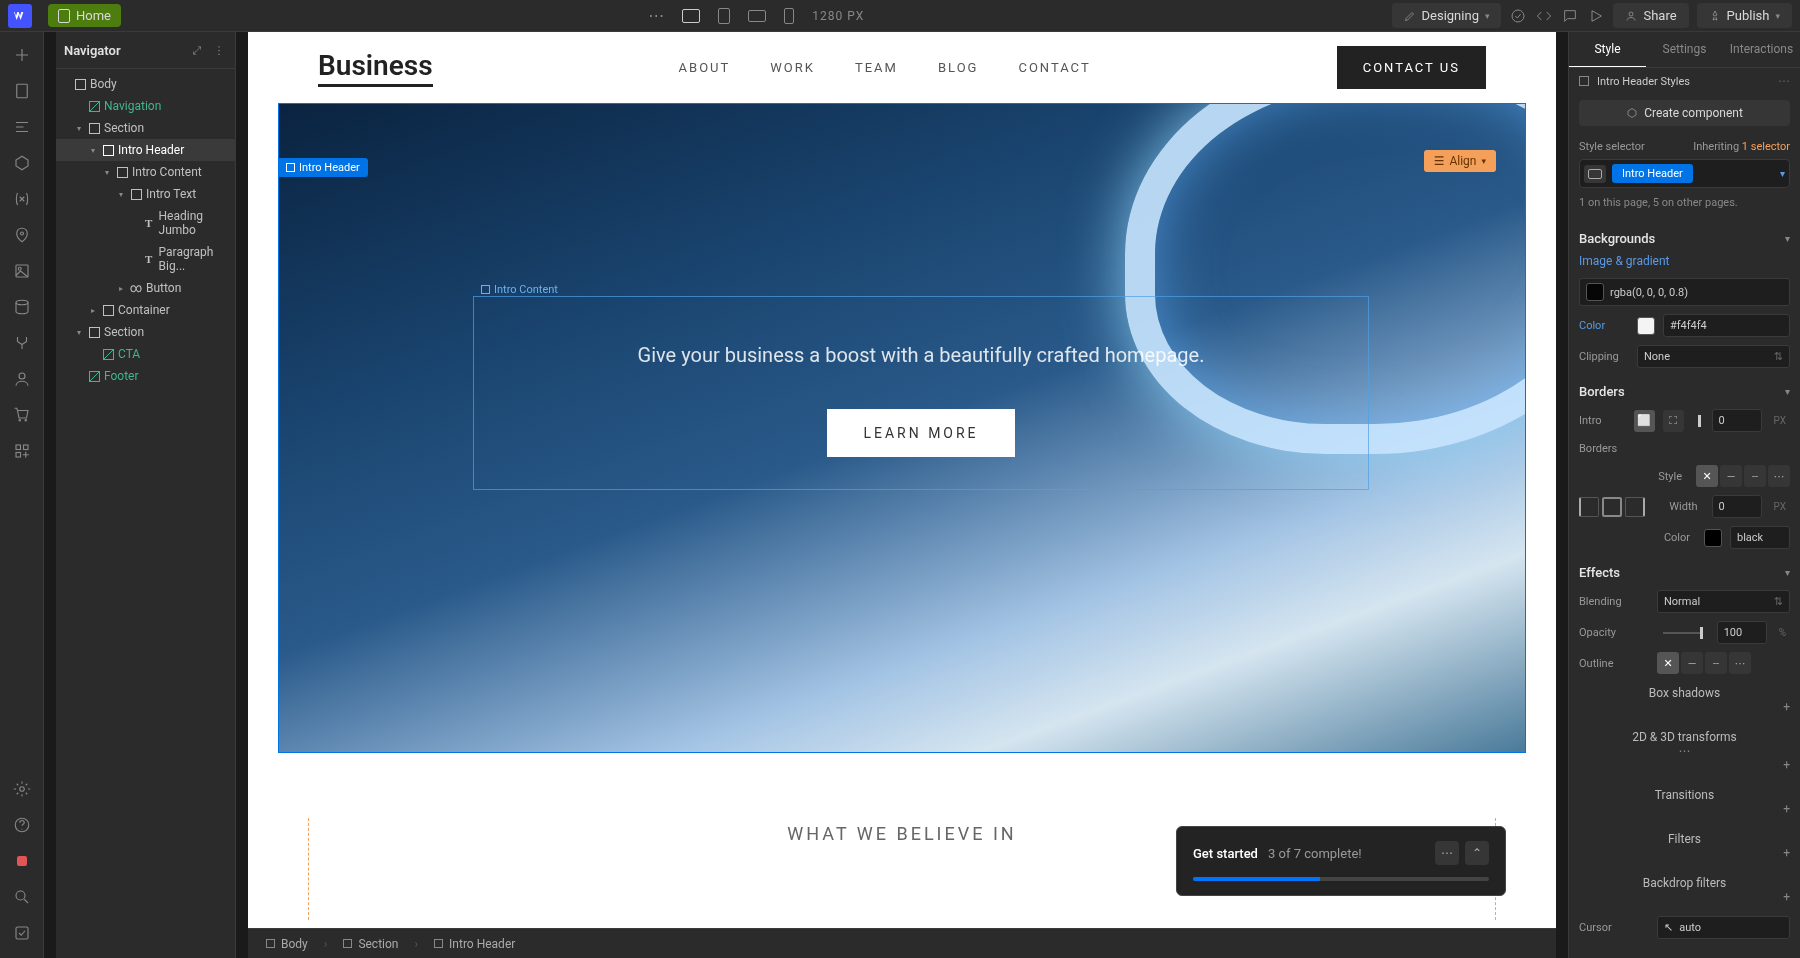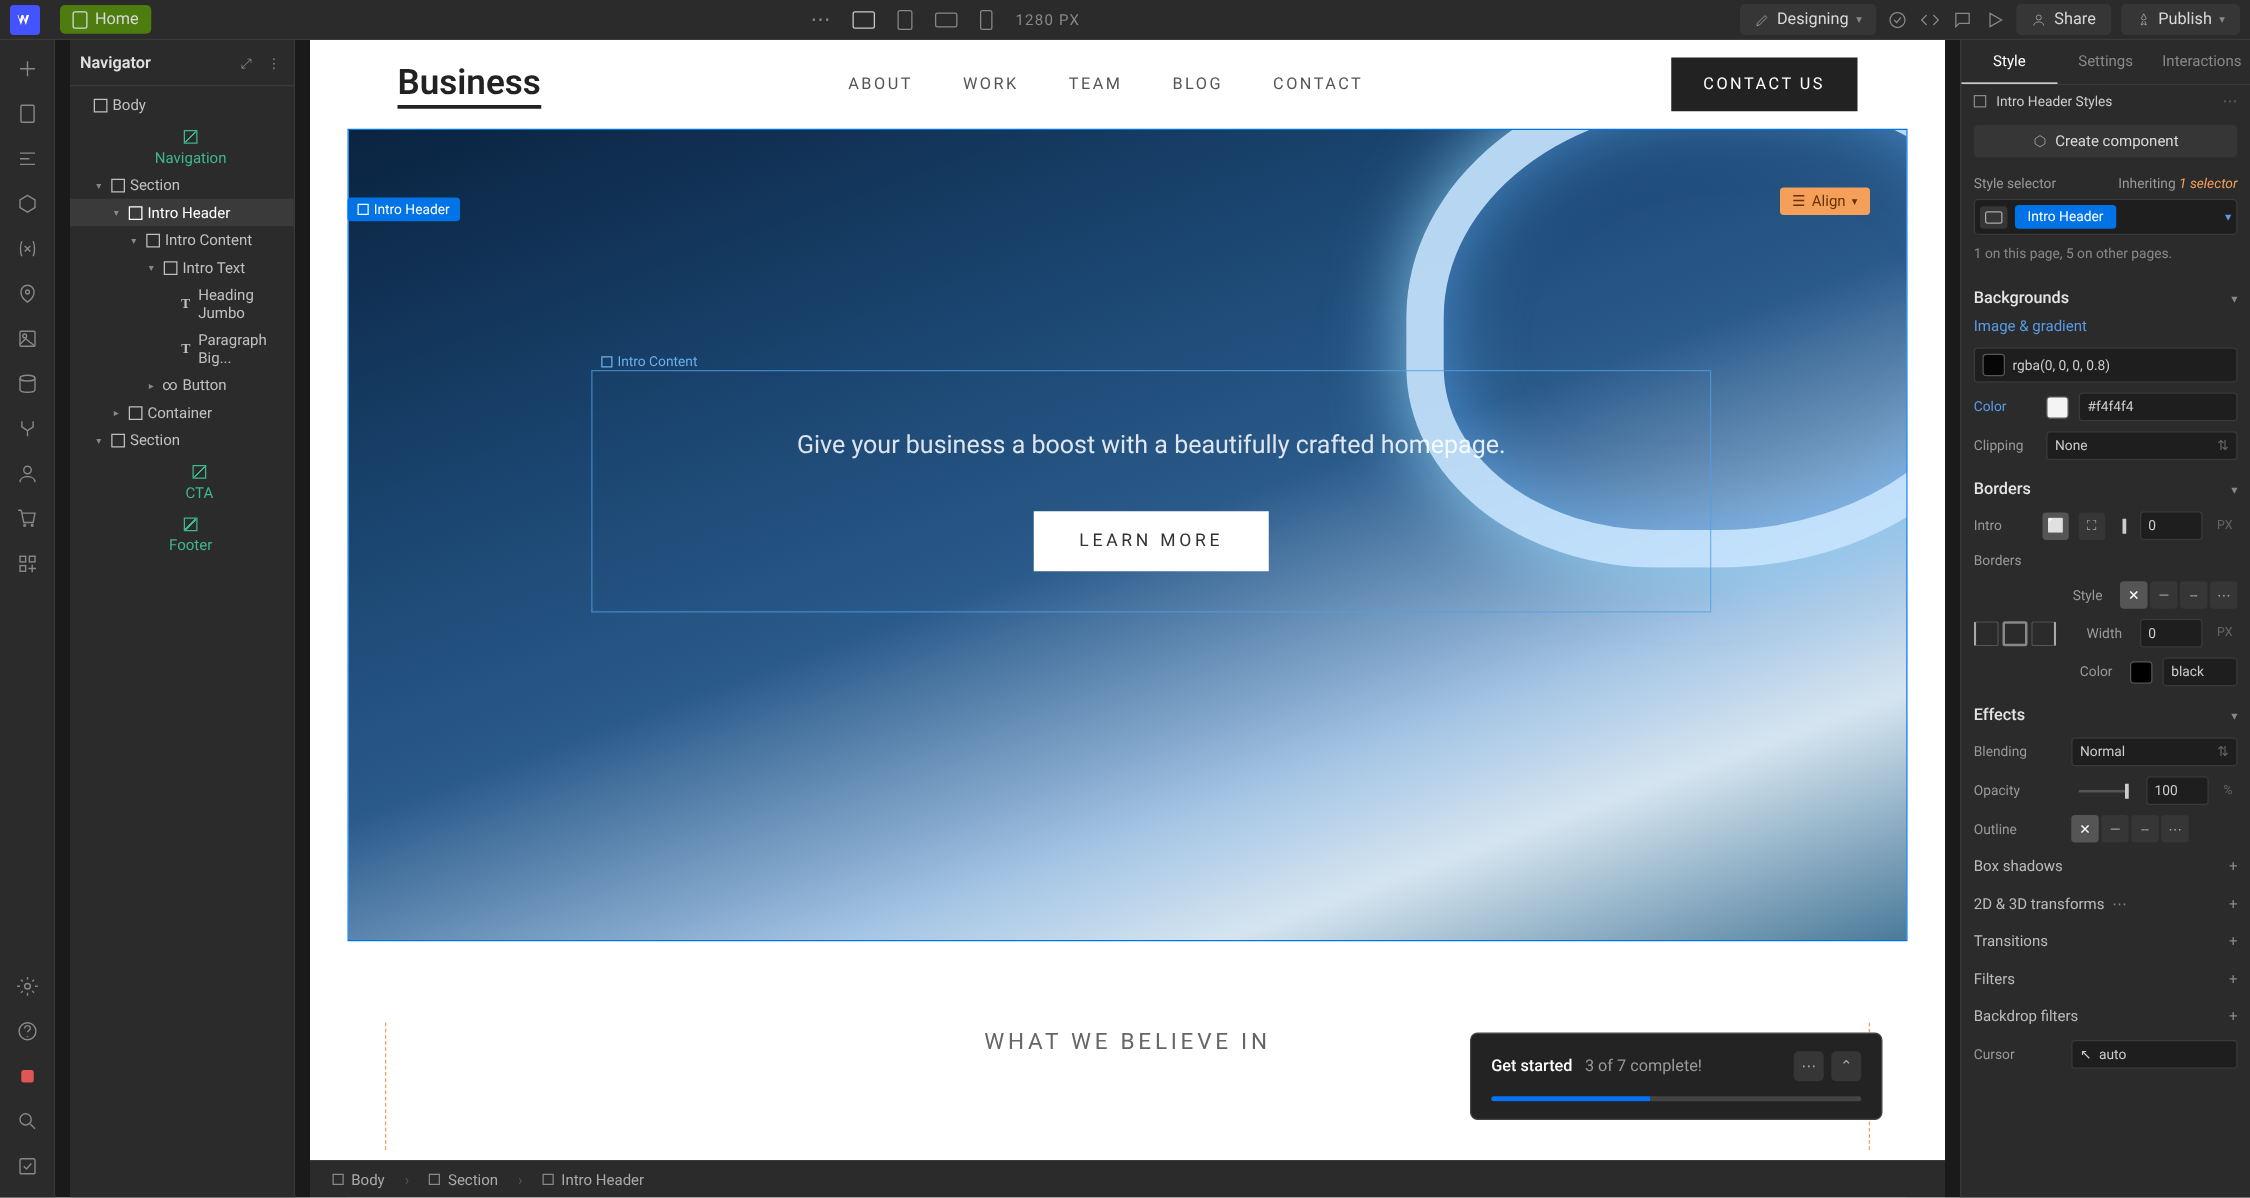--- a/index.html
+++ b/index.html
@@ -36,21 +36,21 @@
 .rec-dot { width: 10px; height: 10px; background: #e05555; border-radius: 2px; }
 
 
 .nav-panel { width: 180px; background: #2b2b2b; border-right: 1px solid #3a3a3a; display: flex; flex-direction: column; }
 .nav-header { display: flex; align-items: center; padding: 10px 8px; border-bottom: 1px solid #3a3a3a; }
 .nav-title { font-size: 13px; font-weight: 600; color: #e0e0e0; flex: 1; }
 .nav-header-icon { width: 16px; height: 16px; color: #888; cursor: pointer; margin-left: 6px; display:flex; align-items:center; justify-content:center; font-size:11px; }
 .nav-tree { flex: 1; overflow: auto; padding: 4px 0; }
 .tree-row { display: flex; align-items: center; padding: 4px 4px; font-size: 12px; cursor: pointer; gap: 4px; color: #c0c0c0; }
 .tree-row.selected { background: #3a3a3a; color: #fff; }
-.tree-row.comp { color: #3fb68b; flex-direction: column; }
+.tree-row.comp { color: #3fb68b; }
 .tree-toggle { width: 10px; color: #888; font-size: 8px; text-align:center; }
 .tree-icon { width: 12px; height: 12px; flex-shrink: 0; display:inline-flex; align-items:center; justify-content:center; }
 .ti-box { width:11px; height:11px; border:1px solid currentColor; }
 .ti-t { font-family: serif; font-size: 11px; font-weight:bold; }
 .ti-cube { width:11px; height:11px; border:1px solid currentColor; transform: rotate(0deg); background: linear-gradient(135deg, transparent 45%, currentColor 45%, currentColor 55%, transparent 55%); }
 .indent-0{padding-left:4px}.indent-1{padding-left:18px}.indent-2{padding-left:32px}.indent-3{padding-left:46px}.indent-4{padding-left:60px}.indent-5{padding-left:74px}
 
 
 .canvas-wrap { flex: 1; background: #fff; position: relative; overflow: hidden; }
 .canvas-inner { margin: 0 30px; background: #fff; height: 100%; position: relative; }
@@ -104,31 +104,31 @@
 .rp-input-label.auto { width:auto; flex:1; }
 .rp-field { flex:1; background:#1e1e1e; border:1px solid #3a3a3a; border-radius:3px; padding:4px 6px; color:#ccc; font-size:11px; display:flex; align-items:center; gap:6px; }
 .rp-field.num { width:50px; flex:none; text-align:center; }
 .swatch { width:18px; height:18px; border:1px solid #555; border-radius:3px; }
 .selector-chip { background:#0073e6; color:#fff; padding:3px 10px; border-radius:3px; font-size:11px; }
 .selector-wrap { margin:4px 10px; background:#1e1e1e; border:1px solid #3a3a3a; border-radius:4px; padding:4px; display:flex; align-items:center; gap:6px; }
 .sel-bp-icon { width:22px; height:18px; background:#363636; border-radius:3px; display:flex; align-items:center; justify-content:center; }
 .meta-text { padding:4px 10px 10px; color:#888; font-size:11px; }
 .inherit-row { display:flex; padding:8px 10px 2px; font-size:11px; }
 .inherit-label { color:#999; flex:1; }
-.inherit-val { color:#f5a05a;font-style:italic; }
+.inherit-val { color:#f5a05a; }
 .style-btn-group { display:flex; gap:2px; }
 .style-btn { width:22px; height:22px; background:#363636; border-radius:3px; display:flex; align-items:center; justify-content:center; color:#aaa; font-size:11px; cursor:pointer; }
 .style-btn.active { background:#555; color:#fff; }
 .border-sides { display:flex; gap:3px; }
 .border-side-btn { width:20px; height:20px; border:1px solid #555; border-radius:2px; position:relative; cursor:pointer; }
 .border-side-btn.all { border-width:2px; border-color:#888; }
 .slider-track { flex:1; height:2px; background:#555; position:relative; margin:0 6px; }
 .slider-thumb { position:absolute; width:3px; height:12px; background:#ccc; top:-5px; right:0; }
 .slider-thumb.left { left:0; right:auto; }
-.rp-add-row { display:flex; align-items:center; padding:8px 10px; color:#bbb; font-size:12px; }
+.rp-add-row { display:flex; align-items:center; padding:8px 10px; color:#bbb; font-size:12px;flex-direction:column; }
 .rp-add-row .plus { margin-left:auto; color:#888; cursor:pointer; }
 .rp-add-row .dots { color:#888; padding:0 6px; }
 .unit { color:#666; font-size:10px; padding:0 4px; }
 </style>
 </head>
 <body>
 
 <div class="topbar">
   <div class="topbar-left">
     <div class="wf-logo">

